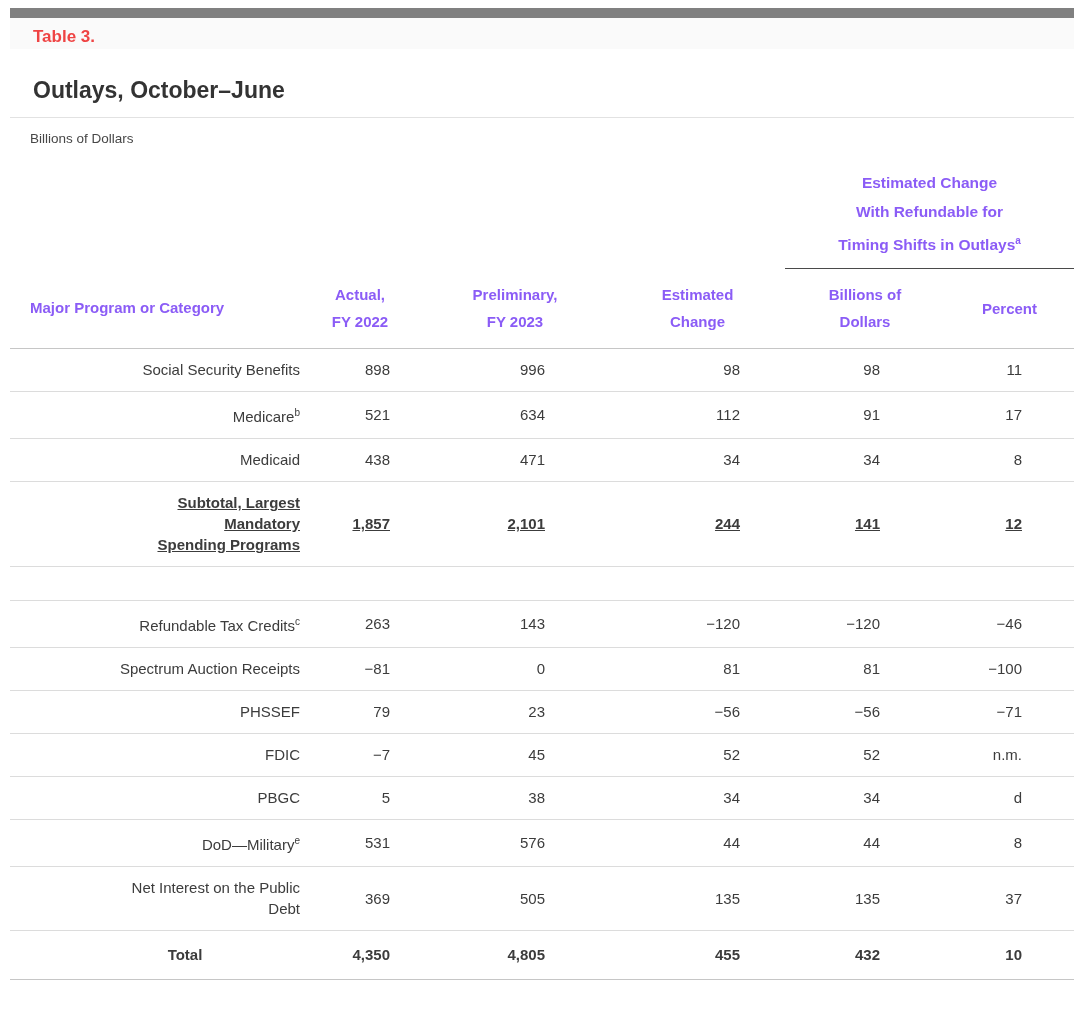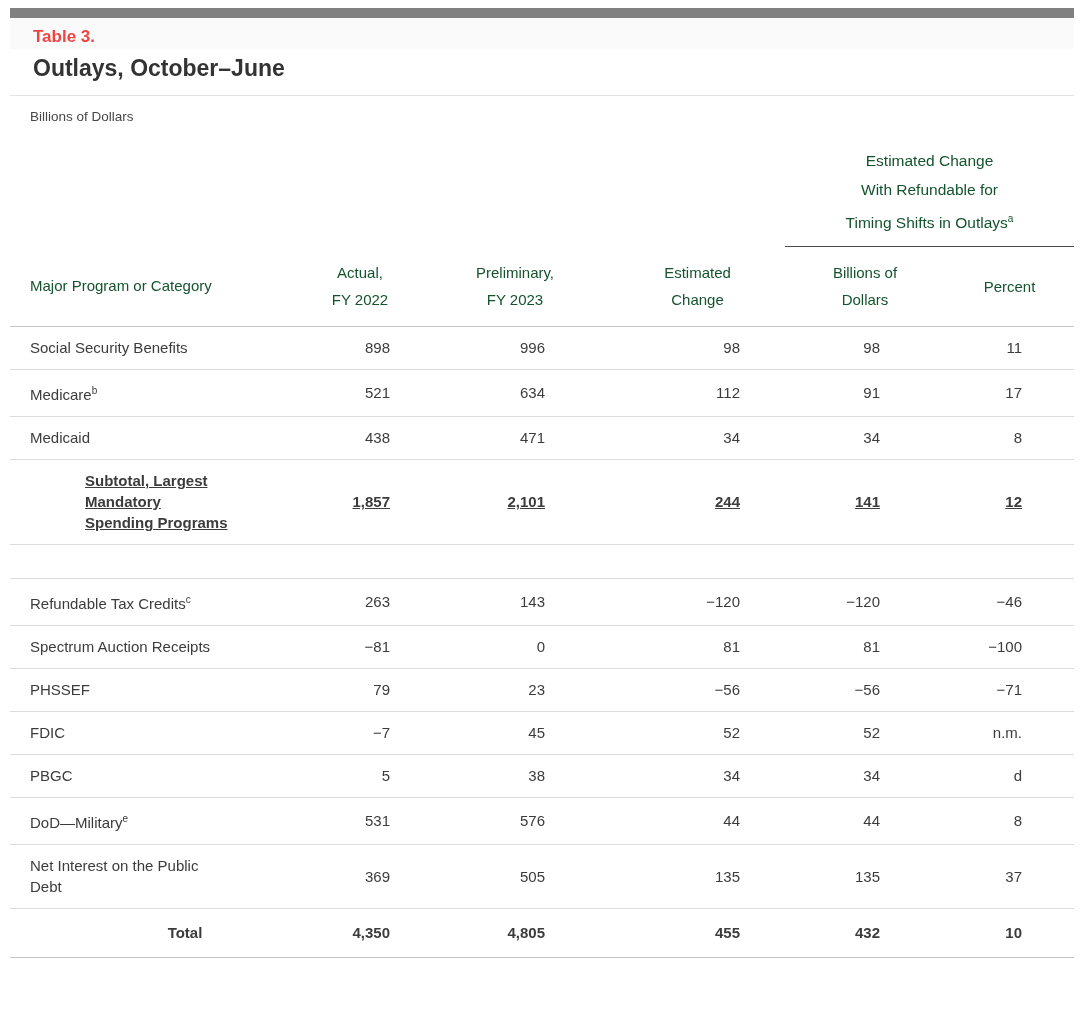--- a/index.html
+++ b/index.html
@@ -7,49 +7,49 @@
     width:1080px;height:1033px;
     font-family:"Liberation Sans","DejaVu Sans",sans-serif;
     color:#3c3c3c;
     -webkit-font-smoothing:antialiased;
     position:relative;
   }
   .doc{position:absolute;left:10px;top:8px;width:1064px;}
   .topbar{height:10px;background:#808080;}
   .title-strip{background:#fafafa;padding:9px 0 2px 23px;}
   .table-label{font-size:17px;font-weight:bold;color:#ef4444;}
-  .main-title{padding:6px 0 13px 23px;font-size:23px;font-weight:bold;color:#333333;border-bottom:1px solid #e2e2e2;}
+  .main-title{padding:6px 0 13px 23px;font-size:23px;font-weight:bold;color:#333333;border-bottom:1px solid #e2e2e2;margin-top:22px;}
   .units{margin:13px 0 0 20px;font-size:13.5px;color:#474747;}
 
   table{border-collapse:collapse;table-layout:fixed;width:1064px;margin-top:6px;}
   col.c1{width:290px;} col.c2{width:120px;} col.c3{width:190px;}
   col.c4{width:175px;} col.c5{width:160px;} col.c6{width:129px;}
 
-  th{font-weight:normal;color:#14532d;font-size:15px;}
+  th{font-weight:bold;color:#8b5cf6;font-size:15px;}
   .spanner-row th{border:none;}
   th.spanner{
     text-align:center;vertical-align:bottom;
     padding:16px 0 9px 0;line-height:29px;font-size:15.5px;
     border-bottom:1.5px solid #4a4a4a;
   }
   th.spanner sup{font-size:10px;}
   .colhead-row th{
     vertical-align:middle;text-align:center;
     padding:12px 0 13px 0;line-height:27px;
     border-bottom:1px solid #c6c6c6;white-space:pre-line;
   }
   .colhead-row th.cat{text-align:left;padding-left:20px;white-space:normal;}
 
   tbody td{
     font-size:15px;color:#3c3c3c;line-height:21px;
     padding:10px 0 11px 0;
     border-bottom:1px solid #dcdcdc;
     vertical-align:middle;
   }
-  td.lbl{padding-left:20px;text-align:left;white-space:pre-line;}
+  td.lbl{padding-left:20px;text-align:right;white-space:pre-line;}
   td.lbl sup{font-size:10px;}
   td.num{text-align:right;}
   tr td.num:nth-child(2){padding-right:30px;}
   tr td.num:nth-child(3){padding-right:65px;}
   tr td.num:nth-child(4){padding-right:45px;}
   tr td.num:nth-child(5){padding-right:65px;}
   tr td.num:nth-child(6){padding-right:52px;}
 
   tr.subtotal td{font-weight:bold;text-decoration:underline;}
   tr.subtotal td.lbl{padding-left:75px;}

